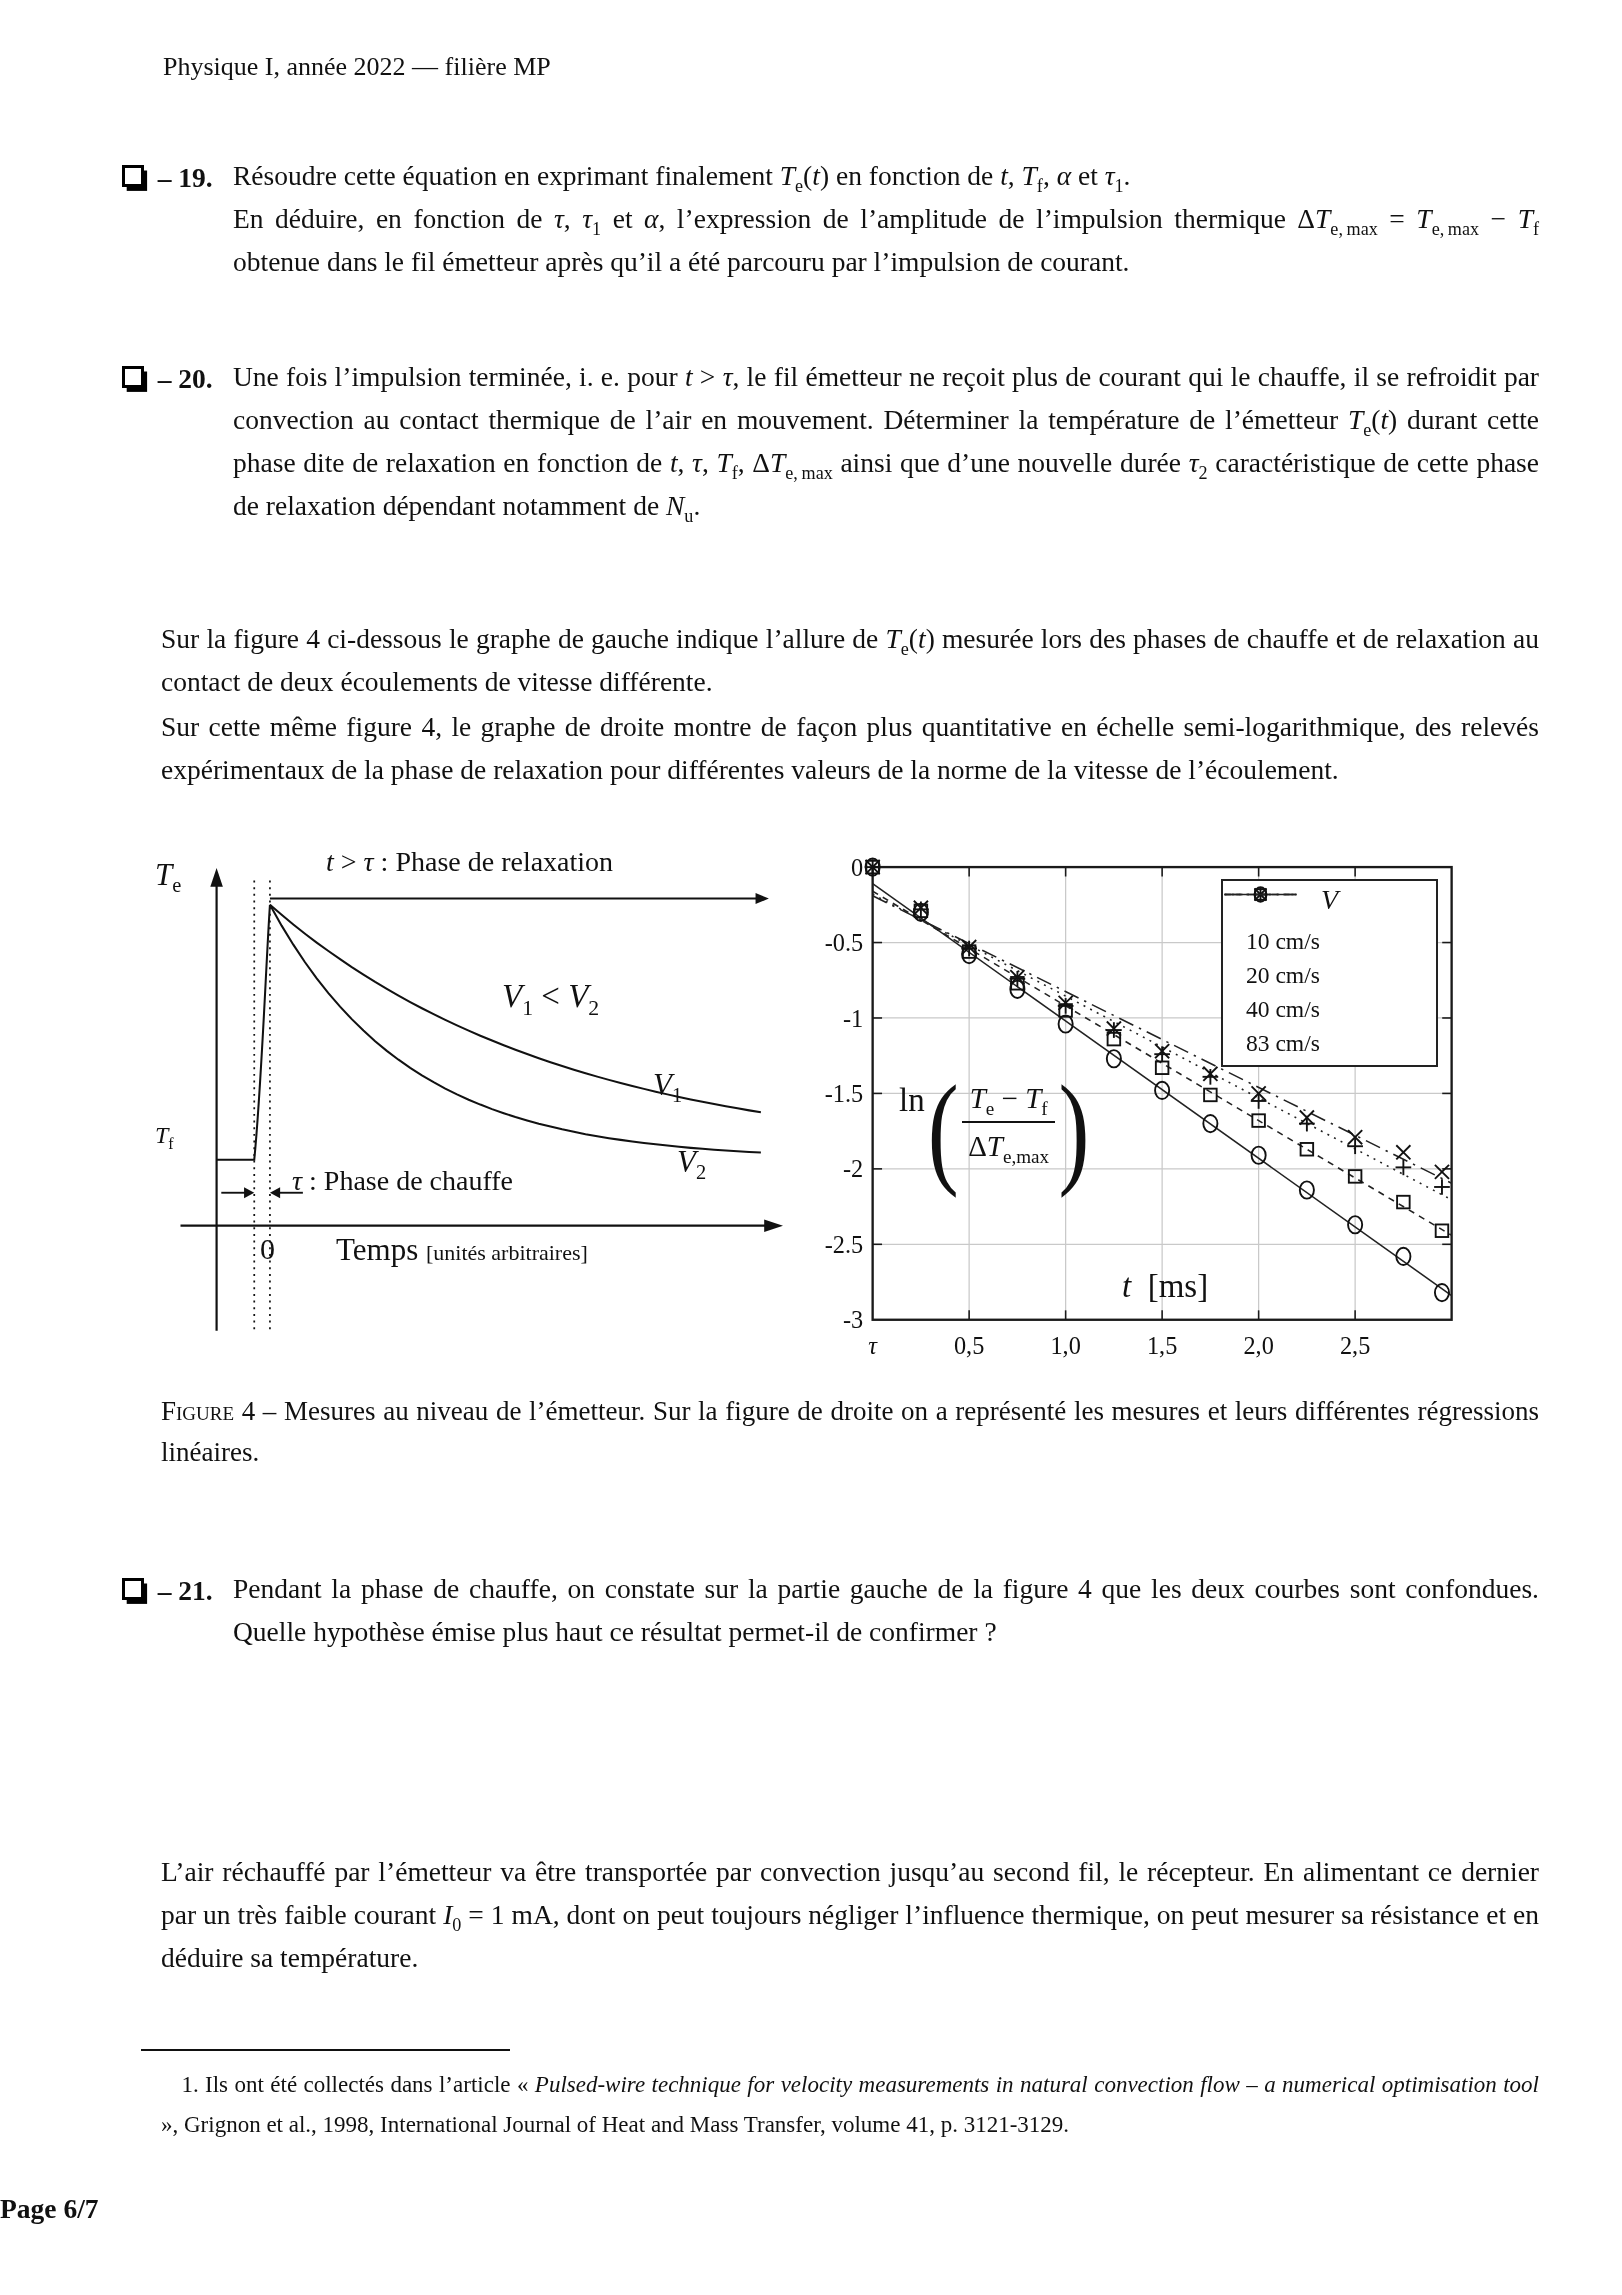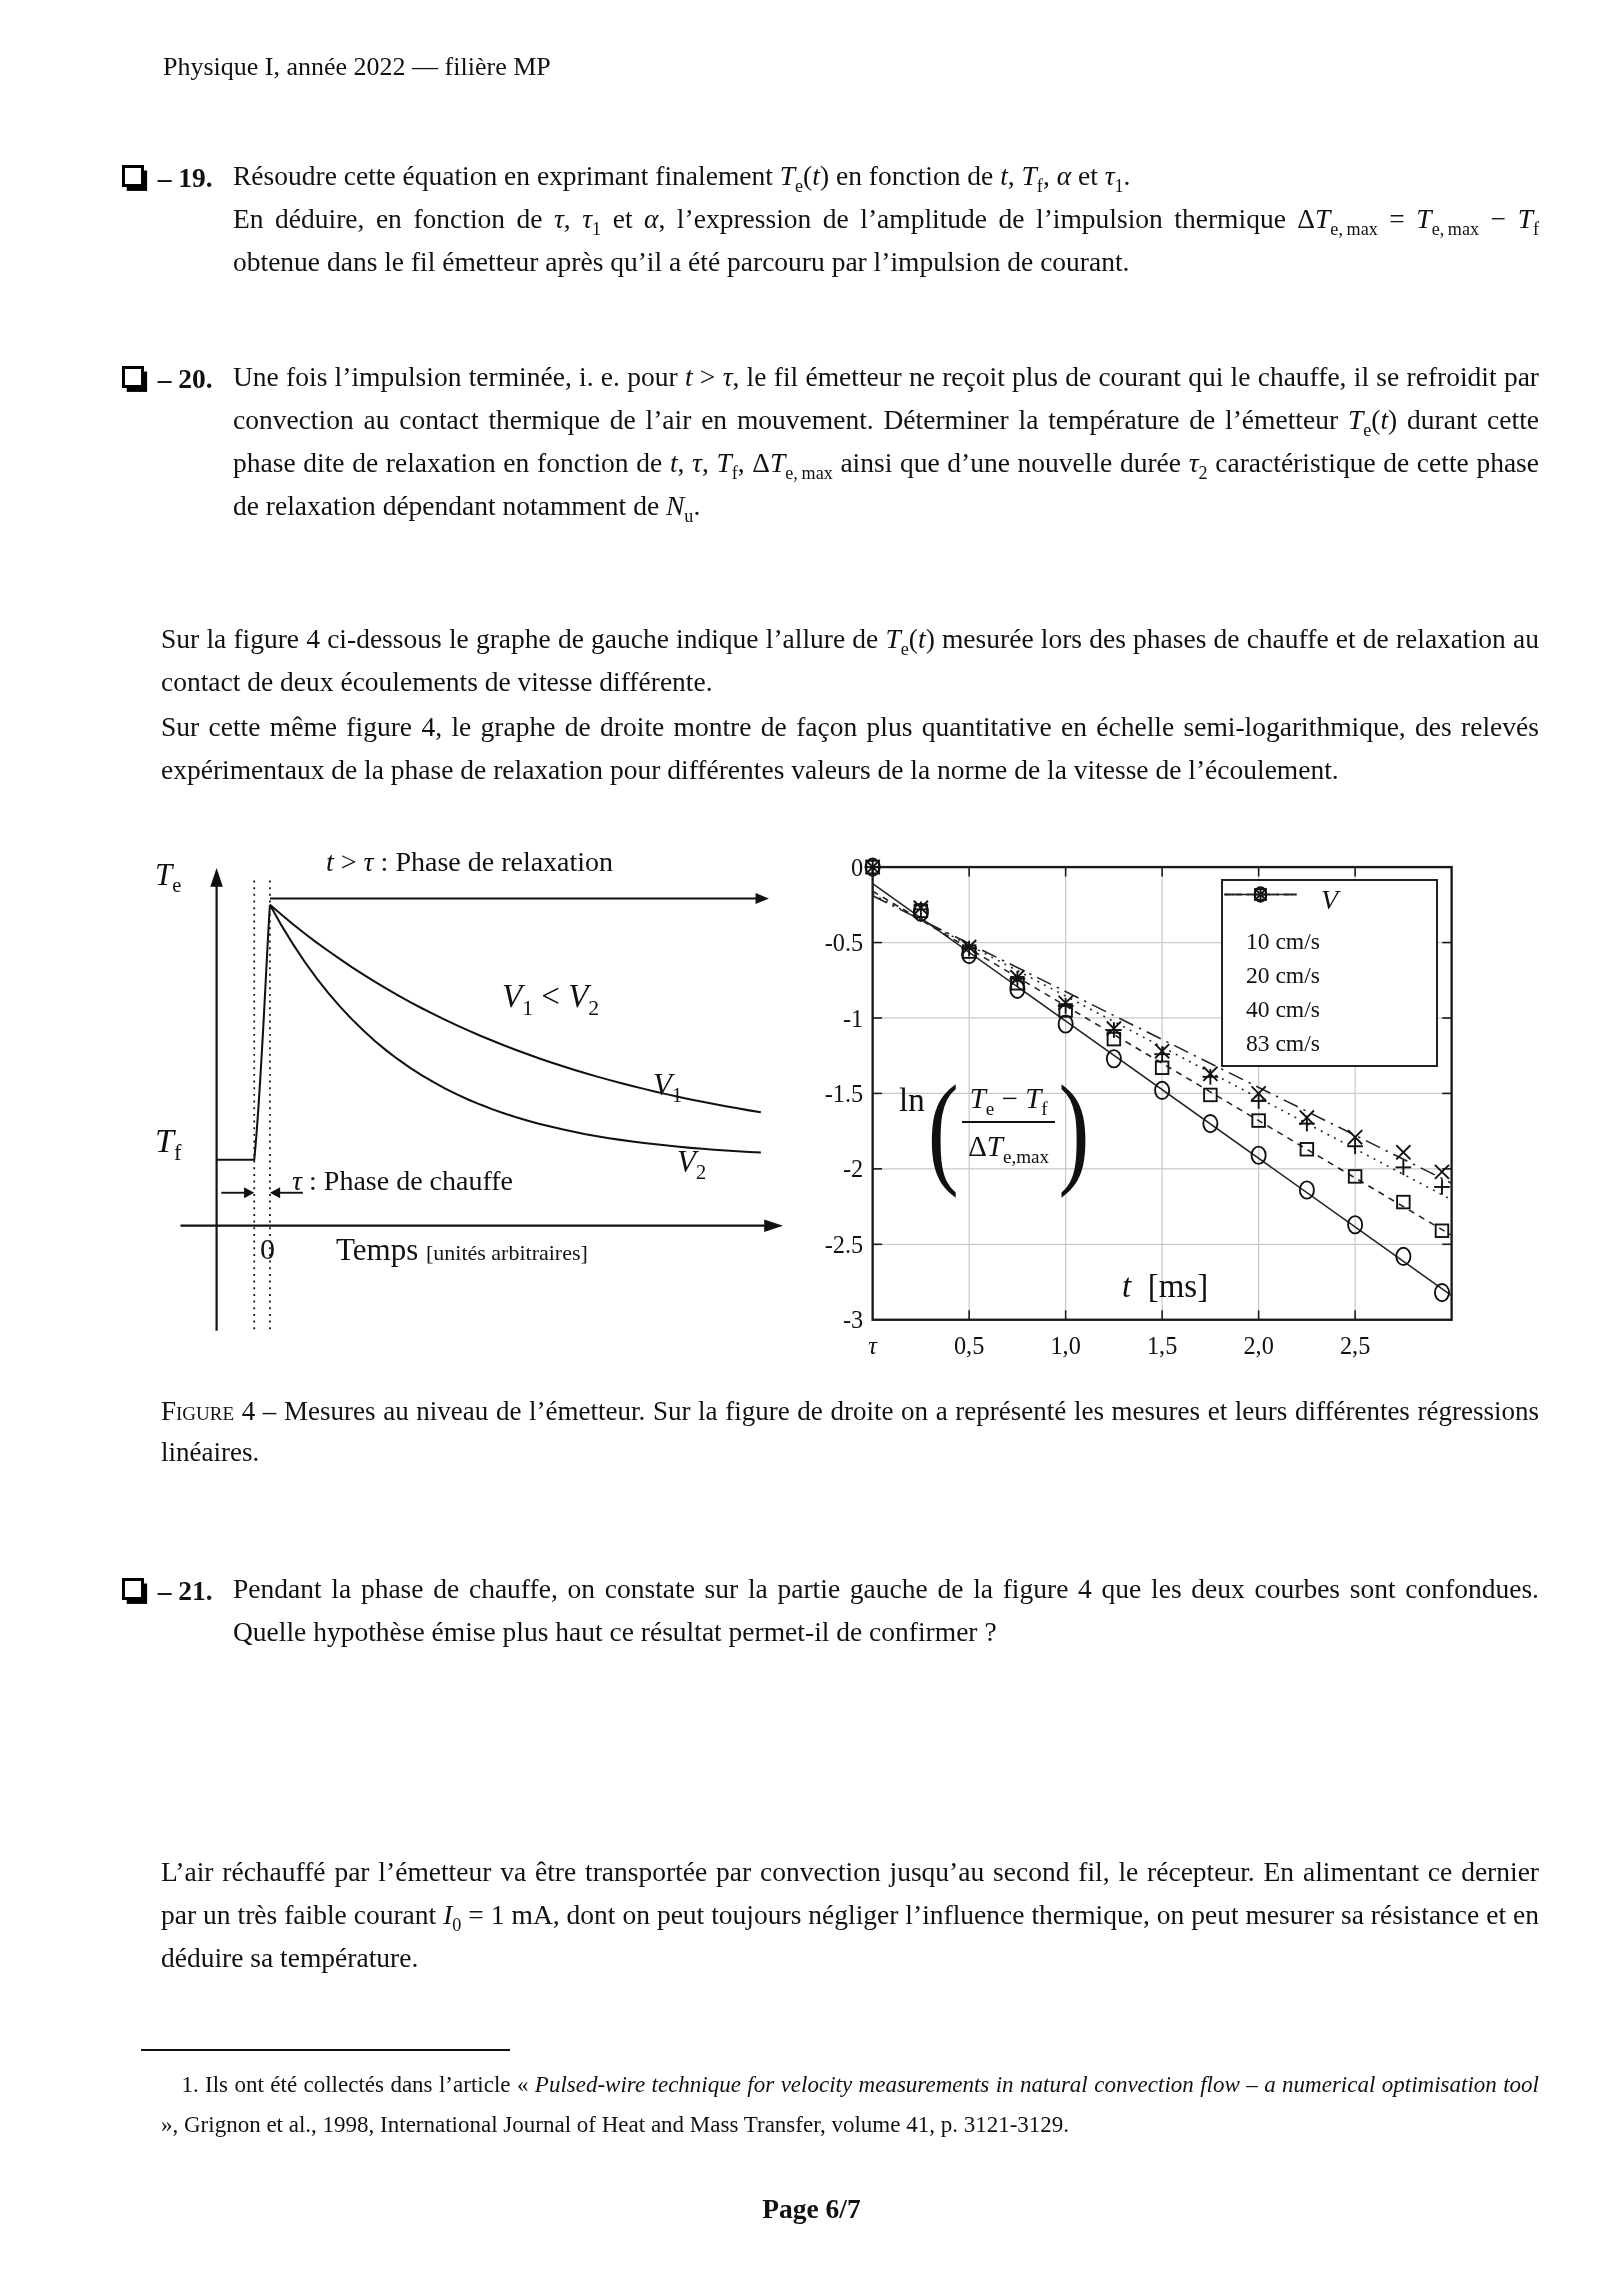--- a/index.html
+++ b/index.html
@@ -12,28 +12,28 @@
   .question p{margin:0 0 0 0;}
   .qmark{position:absolute;left:-129px;top:1.6px;white-space:nowrap;font-weight:bold;font-size:27.5px;padding-left:18px;}
   .checkbox{display:inline-block;width:15.7px;height:15.7px;border:3.1px solid #000;background:#fff;
             box-shadow:3.9px 4.7px 0 -0.8px #000;margin-right:14px;}
   sub{font-size:66%;line-height:0;}
   sup{font-size:66%;line-height:0;}
   .sc{font-variant:small-caps;}
   .caption{left:161px;top:1391px;width:1378px;text-align:justify;font-size:27px;line-height:41px;}
   .footnote{left:161px;top:2065px;width:1378px;font-size:23px;line-height:40px;text-align:justify;text-indent:20.4px;}
   .frule{left:141px;top:2049px;width:369px;border-top:2px solid #111;height:0;}
-  .footer{left:0;top:2193px;width:1623px;text-align:center;font-size:27.5px;font-weight:bold;}
+  .footer{left:0;top:2193px;width:1623px;font-size:27.5px;font-weight:bold;}
   
   .figleft{left:94px;top:846px;width:730px;height:506px;}
   .figright{left:824px;top:838px;width:659px;height:554px;}
   .figleft svg,.figright svg{position:absolute;left:0;top:0;}
   .ovl{position:absolute;white-space:nowrap;}
   .f-te{left:61px;top:11px;font-size:31px;}
-  .f-tf{left:61px;top:276px;font-size:34px;}
+  .f-tf{left:61px;top:276px;font-size:24px;}
   .f-relax{left:232px;top:0px;font-size:28px;}
   .f-chauffe{left:198px;top:319px;font-size:28px;}
   .f-ineq{left:408px;top:132px;font-size:33px;}
   .f-v1{left:559px;top:221px;font-size:31px;}
   .f-v2{left:583px;top:298px;font-size:31px;}
   .f-zero{left:166px;top:386px;font-size:30px;}
   .f-temps{left:242px;top:386px;font-size:31px;}
   .f-temps .units{font-size:22px;}
   
   .formula{left:75px;top:244px;display:flex;align-items:flex-start;}

